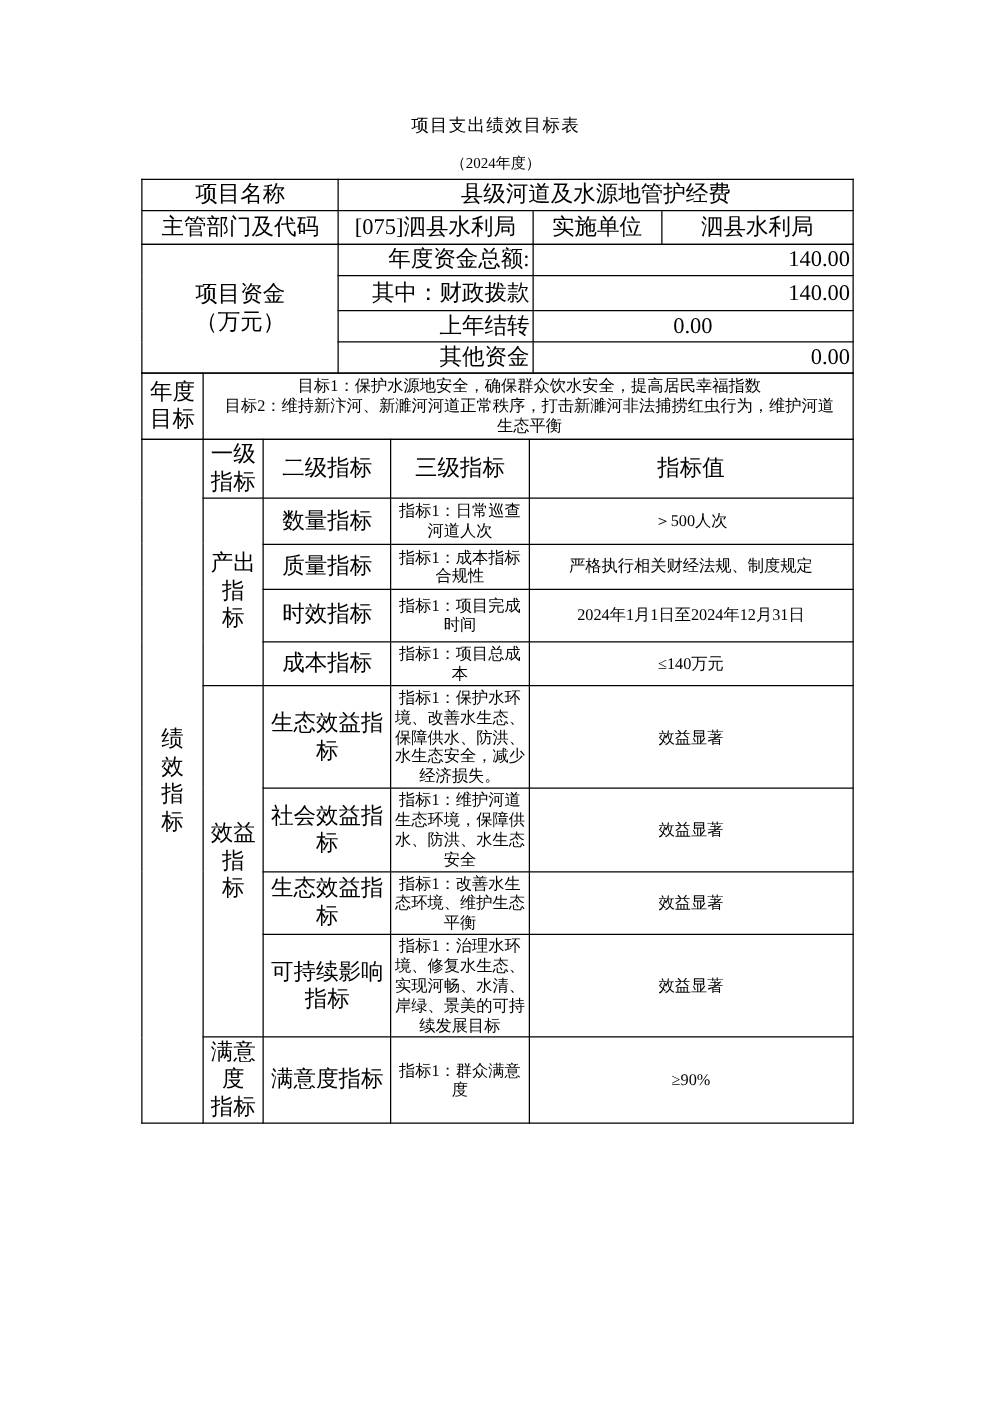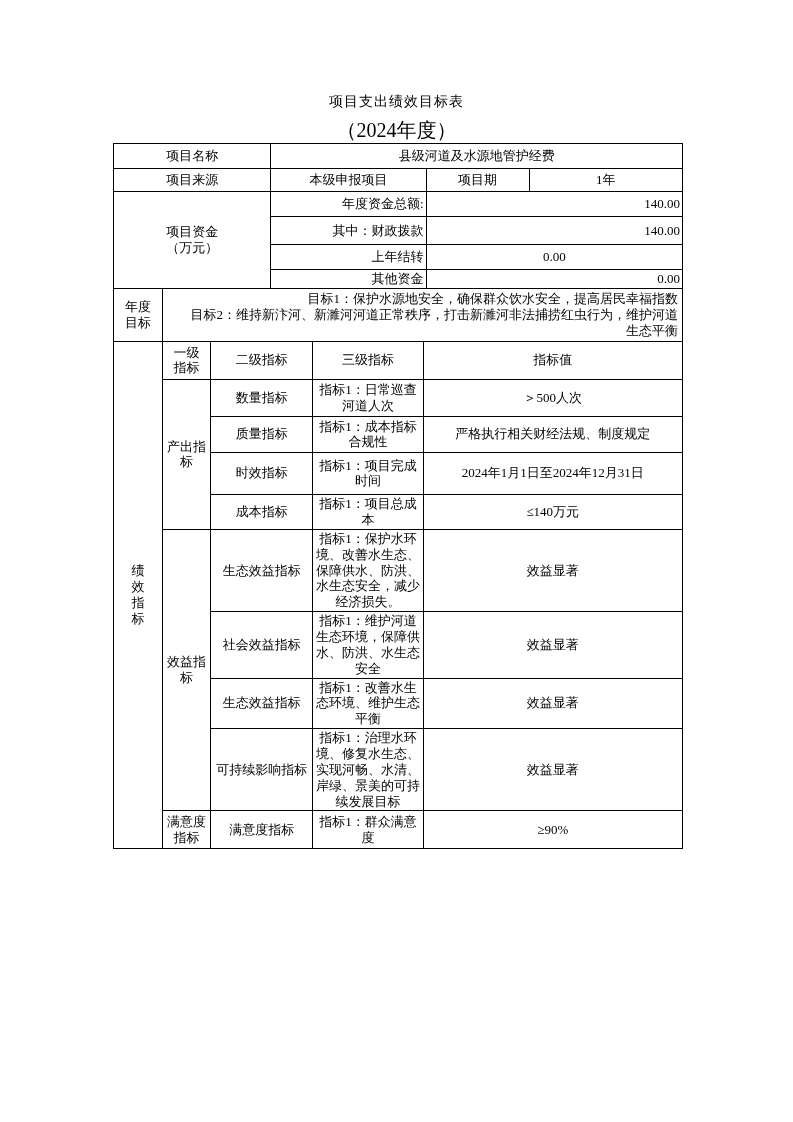--- a/index.html
+++ b/index.html
@@ -32,59 +32,59 @@
     line-height: 15px;
     letter-spacing: 1px;
     font-family: Liberation Serif, serif;
   }
   .doc-subtitle {
     position: absolute;
     top: 123px;
     left: 0;
     width: 793px;
     text-align: center;
-    font-size: 20px;
+    font-size: 12px;
     line-height: 15px;
   }
   .tbl-wrap {
     position: absolute;
     left: 113px;
     top: 143px;
     width: 570px;
   }
   table.sub {
     border-collapse: collapse;
     table-layout: fixed;
     width: 570px;
   }
   table.sub + table.sub {
     margin-top: -1px;
   }
   td {
     border: 1px solid #000000;
     padding: 1px 2px;
-    font-size: 13px;
+    font-size: 18px;
     line-height: 1.22;
     vertical-align: middle;
     overflow: hidden;
     text-align: center;
     word-break: break-all;
   }
   td.l {
     text-align: right;
     padding-left: 5px;
   }
   td.pre {
     white-space: pre-line;
   }
   td.sm {
     font-size: 13px;
   }
   td.goal-content {
-    text-align: right;
+    text-align: center;
     padding-left: 6px;
     padding-right: 4px;
     margin-top: 27px;
   }
 </style>
 </head>
 <body>
 
 <div class="page">
 
@@ -98,25 +98,25 @@
           <col style="width:157px">
           <col style="width:155px">
           <col style="width:103px">
           <col style="width:153px">
         </colgroup>
       <tbody>
           <tr style="height:25px">
         <td>项目名称</td>
         <td colspan="3">县级河道及水源地管护经费</td>
       </tr>
-      <tr style="height:23px">
-        <td>项目来源</td>
-        <td>本级申报项目</td>
-        <td>项目期</td>
-        <td>1年</td>
+      <tr style="height:27px">
+        <td>主管部门及代码</td>
+        <td>[075]泗县水利局</td>
+        <td>实施单位</td>
+        <td>泗县水利局</td>
       </tr>
     </tbody>
       </table>
 
     <table class="sub">
       <colgroup>
           <col style="width:157px">
           <col style="width:155px">
           <col style="width:256px">
         </colgroup>

